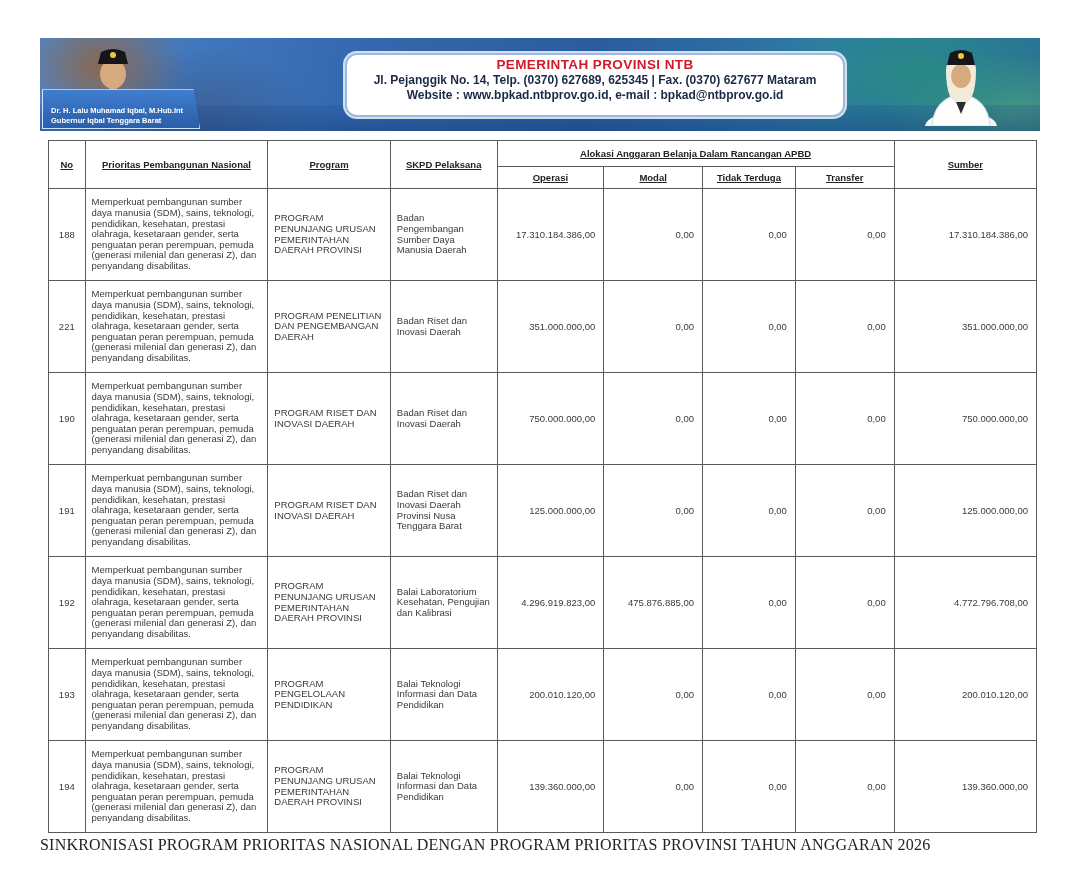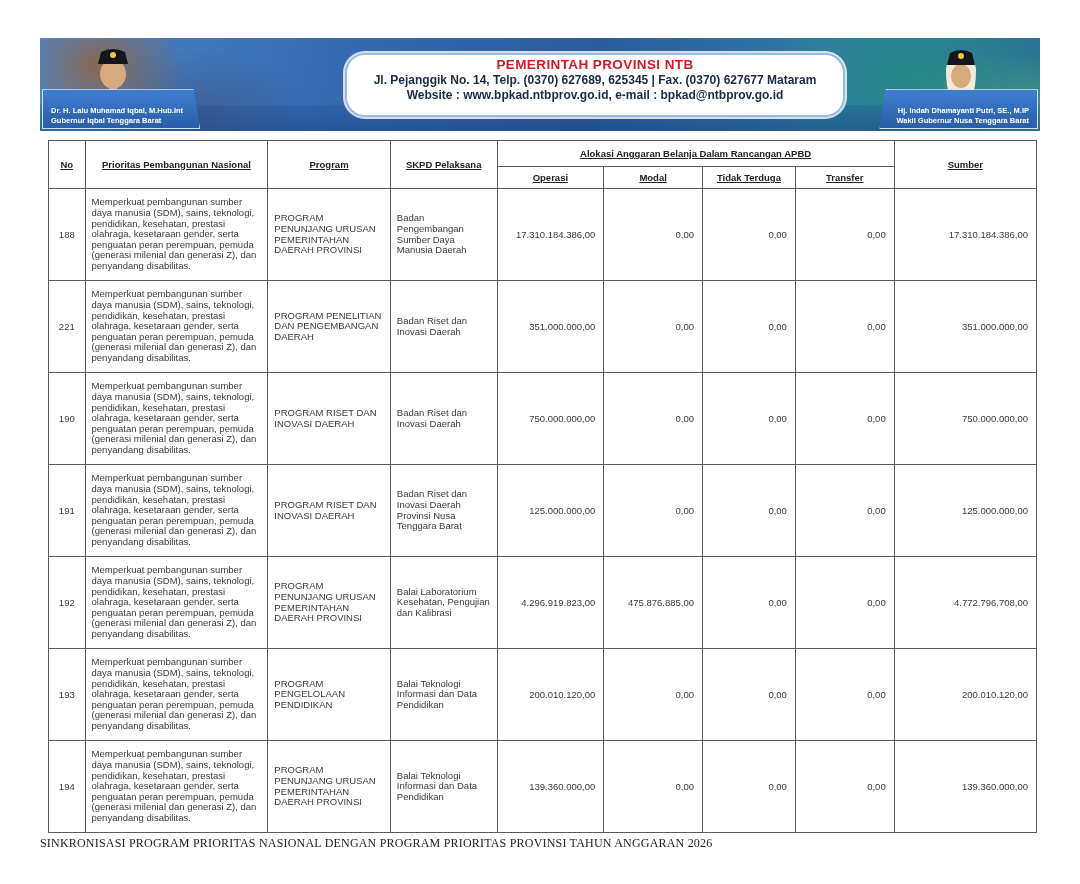--- a/index.html
+++ b/index.html
@@ -28,21 +28,21 @@
     position:absolute; bottom:2px; padding:16px 8px 3px 8px;
     background:linear-gradient(180deg,#3f7ecf,#2a5ea8);
     border:1px solid #cfe2ff; color:#ffffff;
     font-size:7.5px; font-weight:bold; line-height:1.25; white-space:nowrap;
   }
   .caption.left  { left:2px;  clip-path:polygon(0 0, 96% 0, 100% 100%, 0 100%); padding-right:16px; }
   .caption.right { right:2px; clip-path:polygon(4% 0, 100% 0, 100% 100%, 0 100%); padding-left:16px; text-align:right; }
 
   .plate {
     position:absolute; left:305px; top:15px; width:500px; height:64px;
-    background:#ffffff; border:2px solid #9db9e0; border-radius:20px;
+    background:#ffffff; border:2px solid #9db9e0; border-radius:12px;
     box-shadow:0 0 0 2px rgba(255,255,255,.8);
     text-align:center; padding-top:3px;
   }
   .plate .gov   { color:#d11a2a; font-weight:bold; font-size:13.5px; letter-spacing:.4px; line-height:1.1; }
   .plate .name  { color:#1c5bc7; font-weight:bold; font-size:19px; letter-spacing:.6px; line-height:1.05; }
   .plate .addr, .plate .web { color:#1b2a44; font-weight:bold; font-size:12px; line-height:1.25; }
 
   
   .doc-table {
     position:absolute; left:48px; top:140px; width:989px;
@@ -54,21 +54,21 @@
   .doc-table thead tr.h1 th { height:26px; }
   .doc-table thead tr.h2 th { height:22px; }
   .doc-table td { height:92px; padding:4px 6px; }
   td.c-no { text-align:center; }
   td.c-text { text-align:left; line-height:1.12;margin-left:36px; }
   td.c-num { text-align:right; padding-right:8px; white-space:nowrap; }
 
   
   .footer-caption {
     position:absolute; left:40px; top:836px;
-    font-family:"Liberation Serif", serif; font-size:12px; color:#222; letter-spacing:.2px;
+    font-family:"Liberation Serif", serif; font-size:16px; color:#222; letter-spacing:.2px;
   }
 </style>
 </head>
 <body>
 
 <div class="page">
 
   <div class="banner">
     <div class="banner-strip"></div>
 
@@ -100,24 +100,20 @@
 
     <div class="plate">
       <div class="gov">PEMERINTAH PROVINSI NTB</div>
       <div class="addr">Jl. Pejanggik No. 14, Telp. (0370) 627689, 625345 | Fax. (0370) 627677 Mataram</div>
       <div class="web">Website : www.bpkad.ntbprov.go.id, e-mail : bpkad@ntbprov.go.id</div>
     </div>
 
     <div class="caption left">
       <div>Dr. H. Lalu Muhamad Iqbal, M.Hub.Int</div>
       <div>Gubernur Iqbal Tenggara Barat</div>
-    </div>
-    <div class="caption right">
-      <div>Hj. Indah Dhamayanti Putri, SE., M.IP</div>
-      <div>Wakil Gubernur Nusa Tenggara Barat</div>
     </div>
   </div>
 
   <table class="doc-table">
     <colgroup>
       <col style="width:3.7%">
         <col style="width:18.5%">
         <col style="width:12.4%">
         <col style="width:10.8%">
       <col style="width:10.8%">

